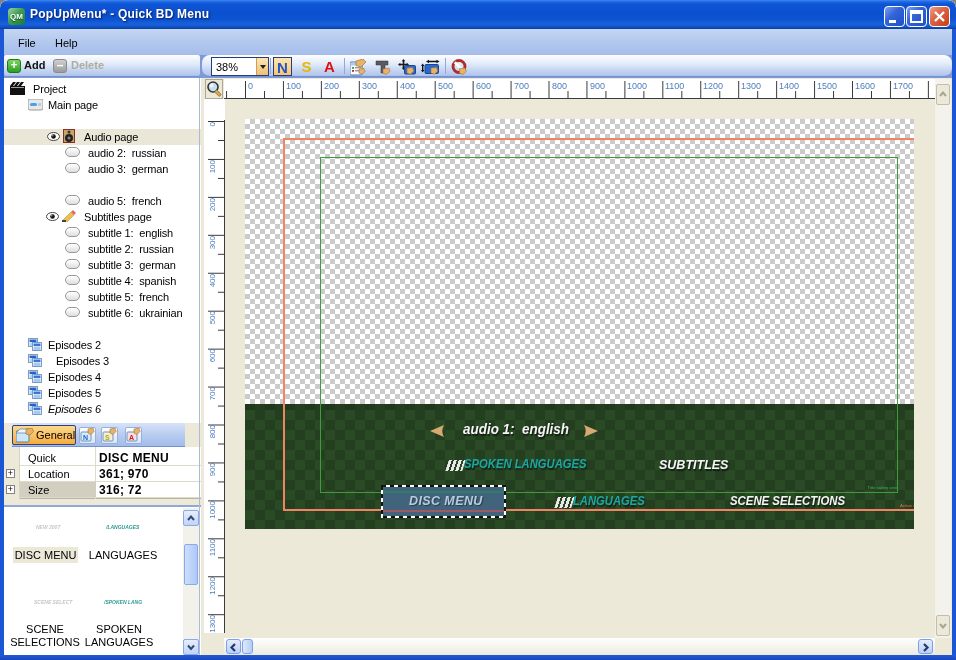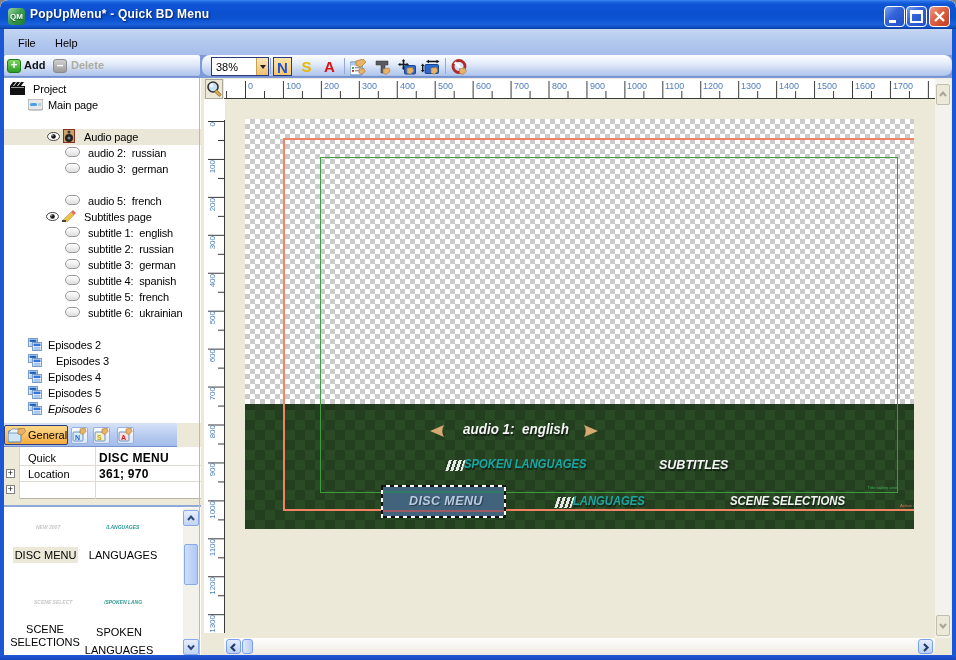--- a/index.html
+++ b/index.html
@@ -37,21 +37,21 @@
 #bA{left:118px;color:#dd1111;}
 .tsep{top:3px;width:1px;height:16px;background:#93a8d8;}
 .ticon{top:4px;width:17px;height:16px;}
 
 #tree{left:4px;top:78px;width:197px;height:345px;background:#fff;overflow:hidden;}
 .trow{position:absolute;left:0;width:197px;height:16px;font-size:11px;color:#000;letter-spacing:-0.15px;}
 .trow span{position:absolute;top:2px;}
 .sel{background:#eae6d8;}
 .pill{position:absolute;left:61px;top:3px;width:15px;height:10px;border:1px solid #9a9a9a;border-radius:5px;background:linear-gradient(180deg,#fff,#dedede);}
 
-#tabbar{left:4px;top:423px;width:173px;height:24px;background:linear-gradient(180deg,#d6e2f8 0%,#b4c9ef 60%,#a2bce9 100%);border-bottom:1px solid #7490cf;}
+#tabbar{left:12px;top:423px;width:173px;height:24px;background:linear-gradient(180deg,#d6e2f8 0%,#b4c9ef 60%,#a2bce9 100%);border-bottom:1px solid #7490cf;}
 #genbtn{left:0px;top:2px;width:64px;height:20px;background:linear-gradient(180deg,#fcd98d,#f6ab3e);border:1px solid #323f7e;border-radius:2px;}
 #genbtn .t{position:absolute;left:23px;top:3px;font-size:11px;}
 .minib{top:4px;width:17px;height:17px;background:linear-gradient(180deg,#fdfeff,#dbe6f8);border:1px solid #9ab0dc;border-radius:2px;}
 
 #pgrid{left:4px;top:447px;width:197px;height:52px;background:#fff;border-bottom:1px solid #b9b5a5;}
 #pgrid .c0{position:absolute;left:0;top:0;width:16px;height:52px;background:#ece9d8;border-right:1px solid #d8d4c4;}
 #pgrid .r{position:absolute;left:16px;width:181px;height:16px;border-bottom:1px solid #dedacc;}
 #pgrid .lab{position:absolute;left:8px;top:2px;font-size:11px;}
 #pgrid .val{position:absolute;left:79px;top:1px;font-size:12px;font-weight:bold;letter-spacing:.3px;}
 #pgrid .vline{position:absolute;left:91px;top:0;width:1px;height:52px;background:#dedacc;}
@@ -345,32 +345,37 @@
     <div class="c0"></div>
     <div class="vline"></div>
     <div class="r" style="top:3px;">
         <span class="lab">Quick</span>
         <span class="val">DISC MENU</span>
       </div>
     <div class="r" style="top:19px;">
         <span class="lab">Location</span>
         <span class="val">361; 970</span>
       </div>
+    <div class="r" style="top:35px;background:#d2cec0;">
+        <i style="position:absolute;left:76px;top:0;width:105px;height:15px;background:#fff;"></i>
+        <span class="lab">Size</span>
+        <span class="val">316; 72</span>
+      </div>
     <div class="plus" style="top:22px;">+</div>
     <div class="plus" style="top:38px;">+</div>
   </div>
   <div class="abs" id="preview">
     <div class="pvthumb" style="left:32px;top:17px;color:#c6c6c6;">NEW 2007</div>
     <div class="pvthumb" style="left:102px;top:17px;color:#2e9a96;">/LANGUAGES</div>
     <div class="pvlabel" style="left:9px;top:40px;width:65px;height:16px;background:#ece8d8;line-height:16px;">DISC MENU</div>
     <div class="pvlabel" style="left:81px;top:40px;width:76px;line-height:16px;">LANGUAGES</div>
     <div class="pvthumb" style="left:30px;top:92px;color:#c6c6c6;">SCENE SELECT</div>
     <div class="pvthumb" style="left:100px;top:92px;color:#2e9a96;">/SPOKEN LANG</div>
     <div class="pvlabel" style="left:3px;top:116px;width:76px;line-height:12.5px;">SCENE<br>SELECTIONS</div>
-    <div class="pvlabel" style="left:77px;top:116px;width:76px;line-height:18px;">SPOKEN<br>LANGUAGES</div>
+    <div class="pvlabel" style="left:77px;top:116px;width:76px;line-height:13px;">SPOKEN<br>LANGUAGES</div>
     <div id="pvsb">
       <div class="sbbtn" style="top:2px;"><svg width="14" height="14">
             <path d="M4 9 L7 5.5 L10 9" fill="none" stroke="#2c4a7c" stroke-width="2"></path>
           </svg></div>
       <div id="pvthumbbar"></div>
       <div class="sbbtn" style="top:131px;"><svg width="14" height="14">
             <path d="M4 5.5 L7 9 L10 5.5" fill="none" stroke="#2c4a7c" stroke-width="2"></path>
           </svg></div>
     </div>
   </div>

